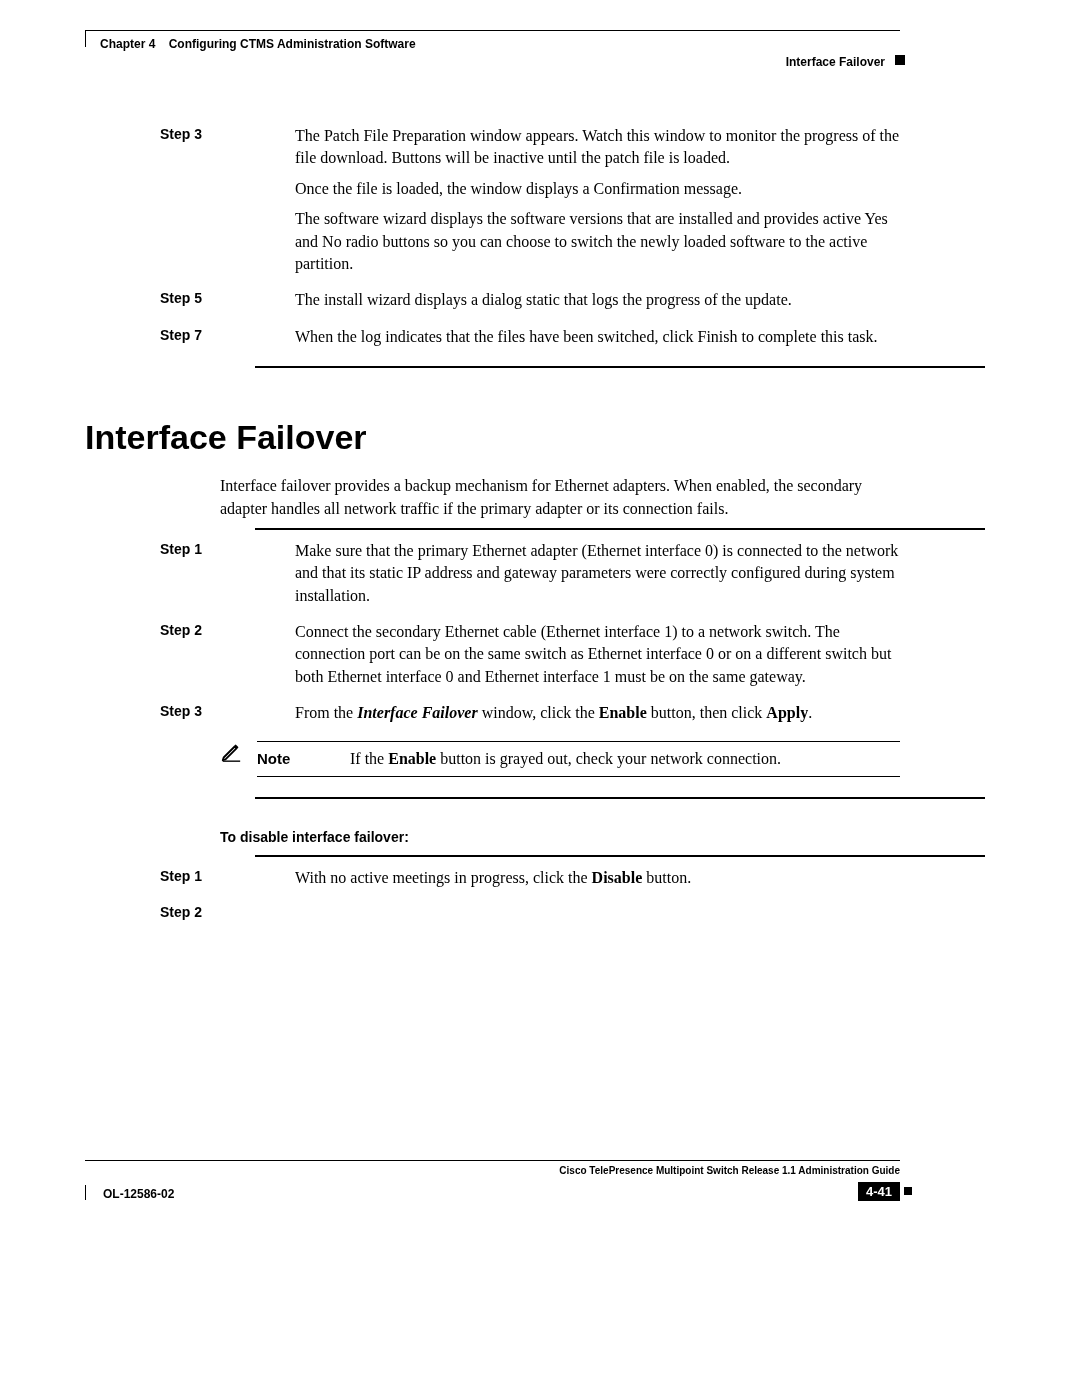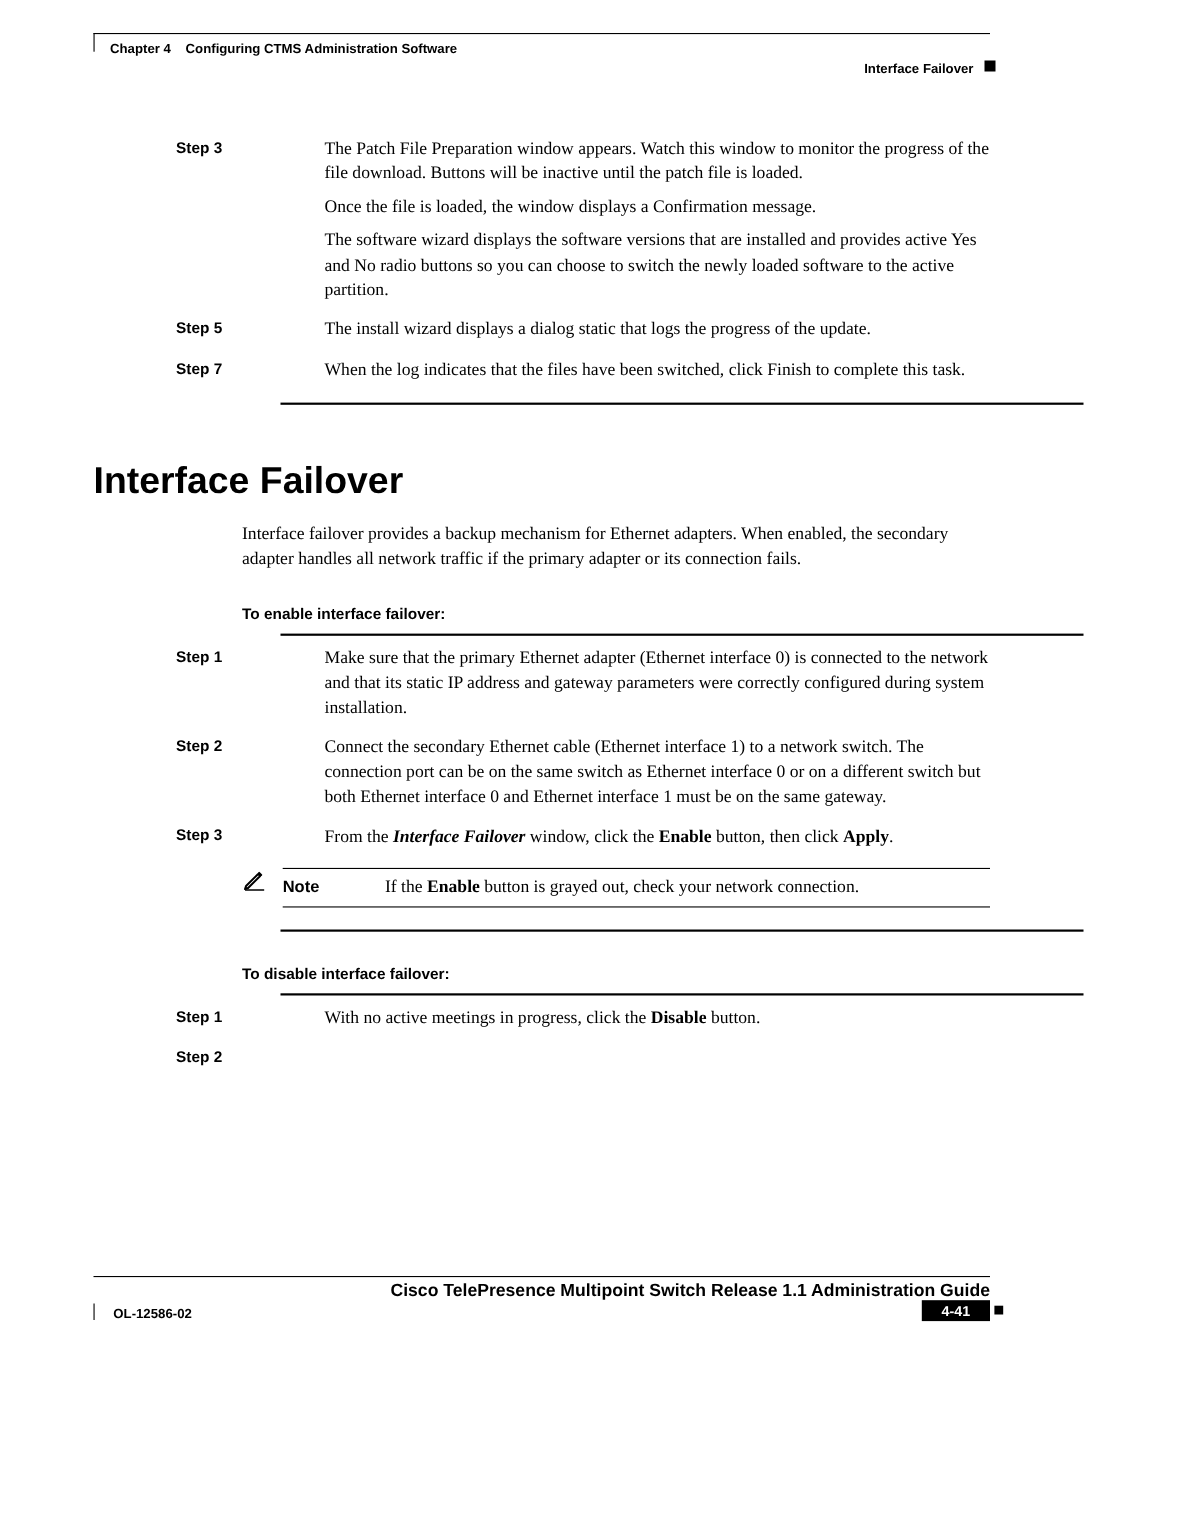--- a/index.html
+++ b/index.html
@@ -126,21 +126,21 @@
     left: 85px;
     width: 815px;
     top: 1160px;
     border-top: 1px solid #000;
   }
   .footer-title {
     position: absolute;
     right: 180px;
     top: 1165px;
     font-family: Arial, Helvetica, sans-serif;
-    font-size: 16px;
+    font-size: 10px;
     font-weight: bold;
   }
   .footer-bar {
     position: absolute;
     left: 85px;
     top: 1185px;
   }
   .footer-bar .tick { border-left:1.5px solid #000; height:15px; display:inline-block; vertical-align:top;}
   .footer-doc {
     position: absolute;
@@ -152,21 +152,21 @@
   }
   .page-badge {
     position: absolute;
     right: 180px;
     top: 1182px;
     background:#000;
     color:#fff;
     font-family: Arial, Helvetica, sans-serif;
     font-size: 13px;
     font-weight: bold;
-    padding: 2px 18px;
+    padding: 2px 8px;
   }
   .page-badge-box {
     position:absolute;
     right:168px;
     top:1187px;
     width:8px;height:8px;background:#000;
   }
   b { font-weight: bold; }
   i { font-style: italic; }
 </style>
@@ -206,21 +206,20 @@
       <p class="step-para">When the log indicates that the files have been switched, click Finish to complete this task.</p>
     </div>
   </div>
 
   <div class="rule-end"></div>
 
   <h1 class="section-title">Interface Failover</h1>
 
   <p class="indent-text">Interface failover provides a backup mechanism for Ethernet adapters. When enabled, the secondary adapter handles all network traffic if the primary adapter or its connection fails.</p>
 
-  <div class="sub-hdr">To enable interface failover:</div>
   <div style="border-top:2px solid #000; margin:8px 0 10px 170px; width:730px;"></div>
 
   <div class="step-row">
     <div class="step-label">Step 1</div>
     <div class="step-text">
       <p class="step-para">Make sure that the primary Ethernet adapter (Ethernet interface 0) is connected to the network and that its static IP address and gateway parameters were correctly configured during system installation.</p>
     </div>
   </div>
   <div class="step-row">
     <div class="step-label">Step 2</div>

